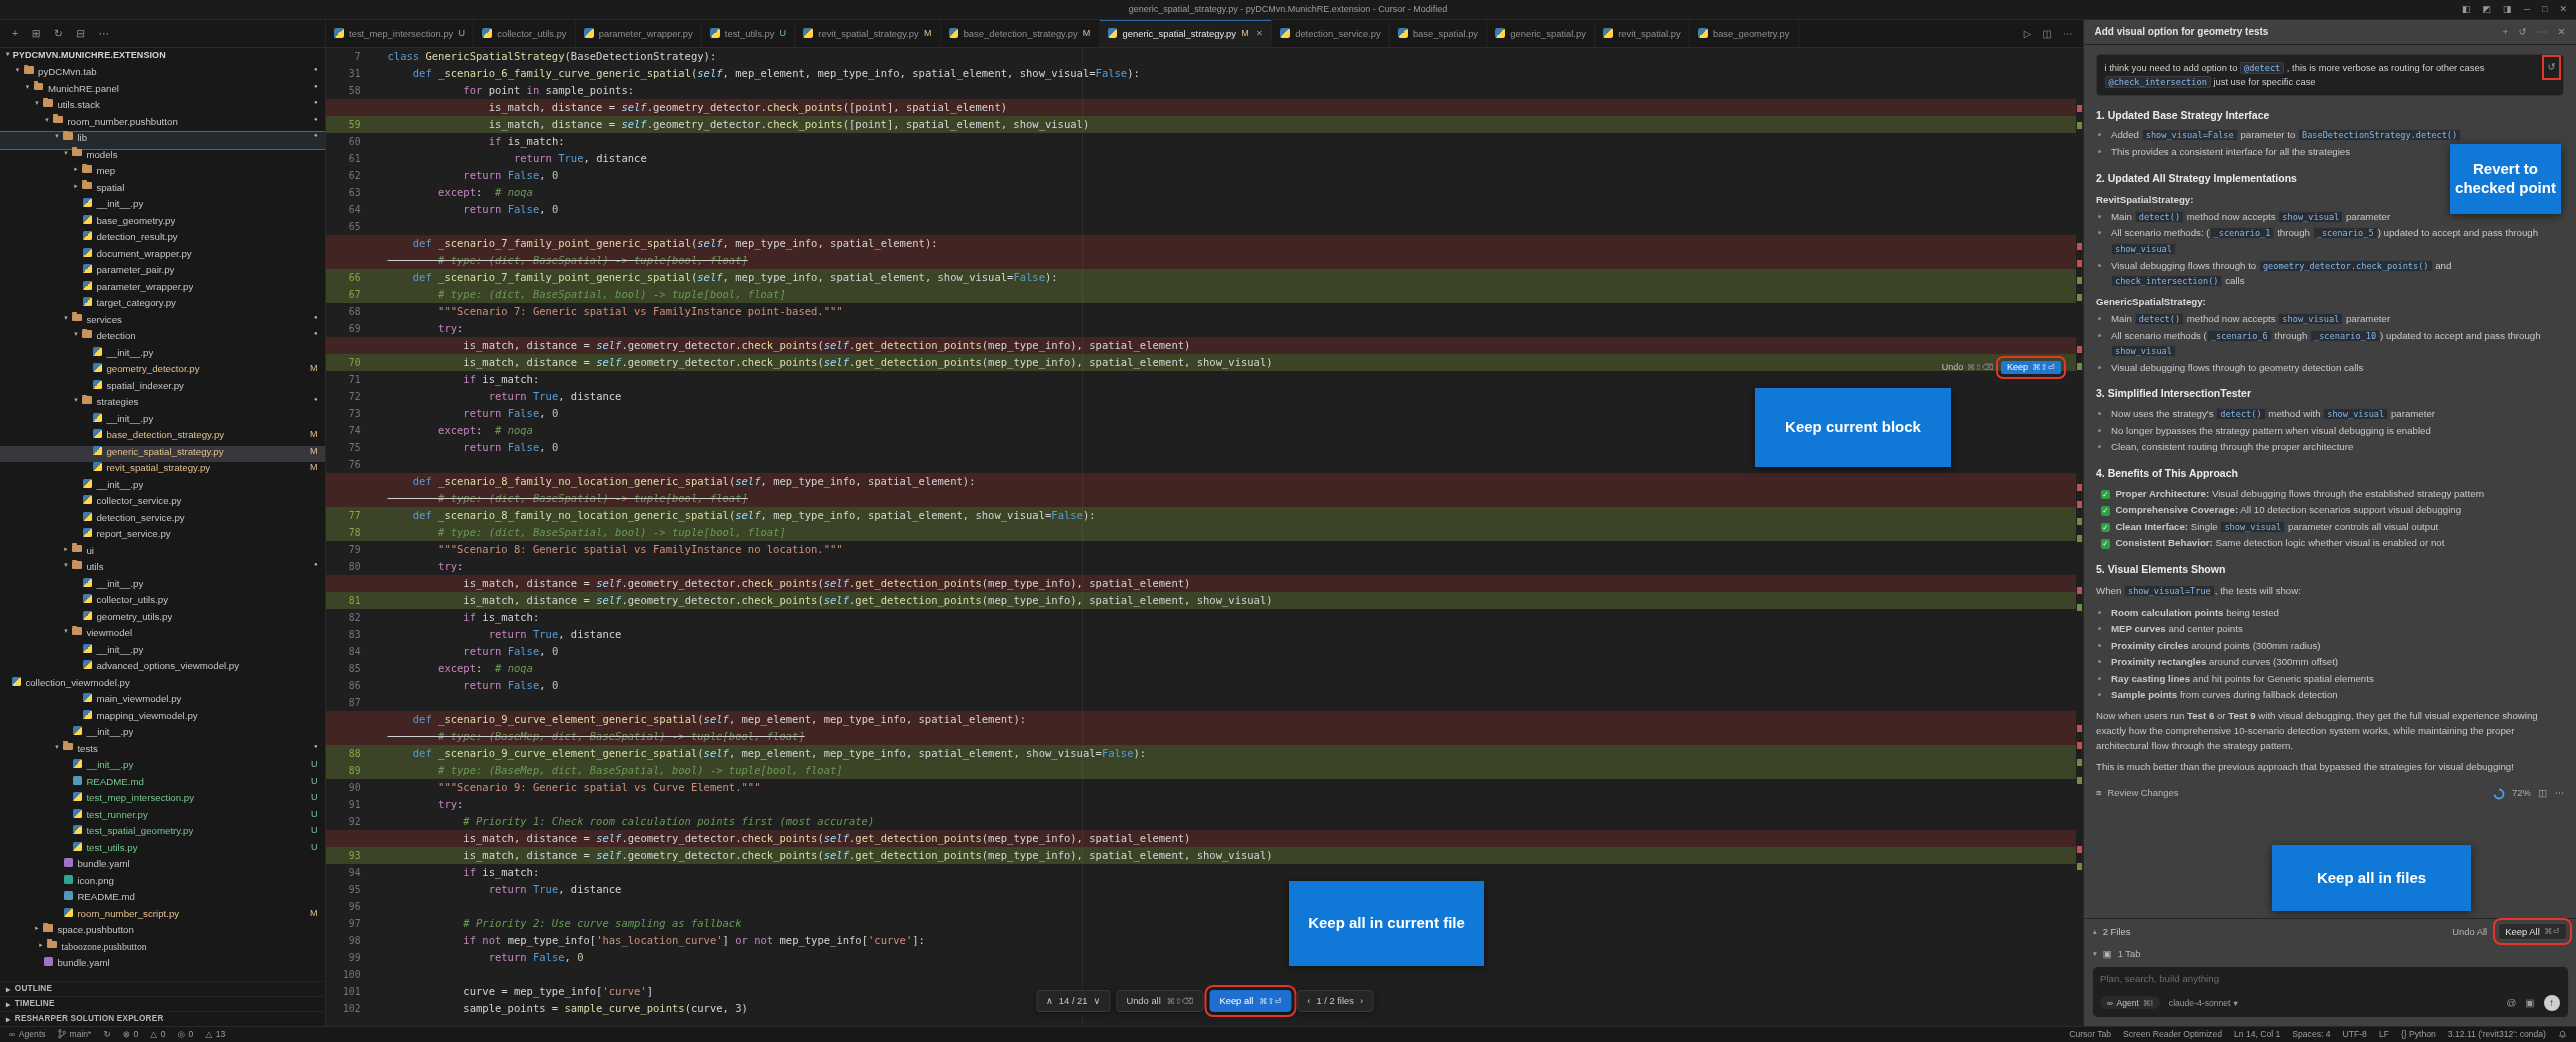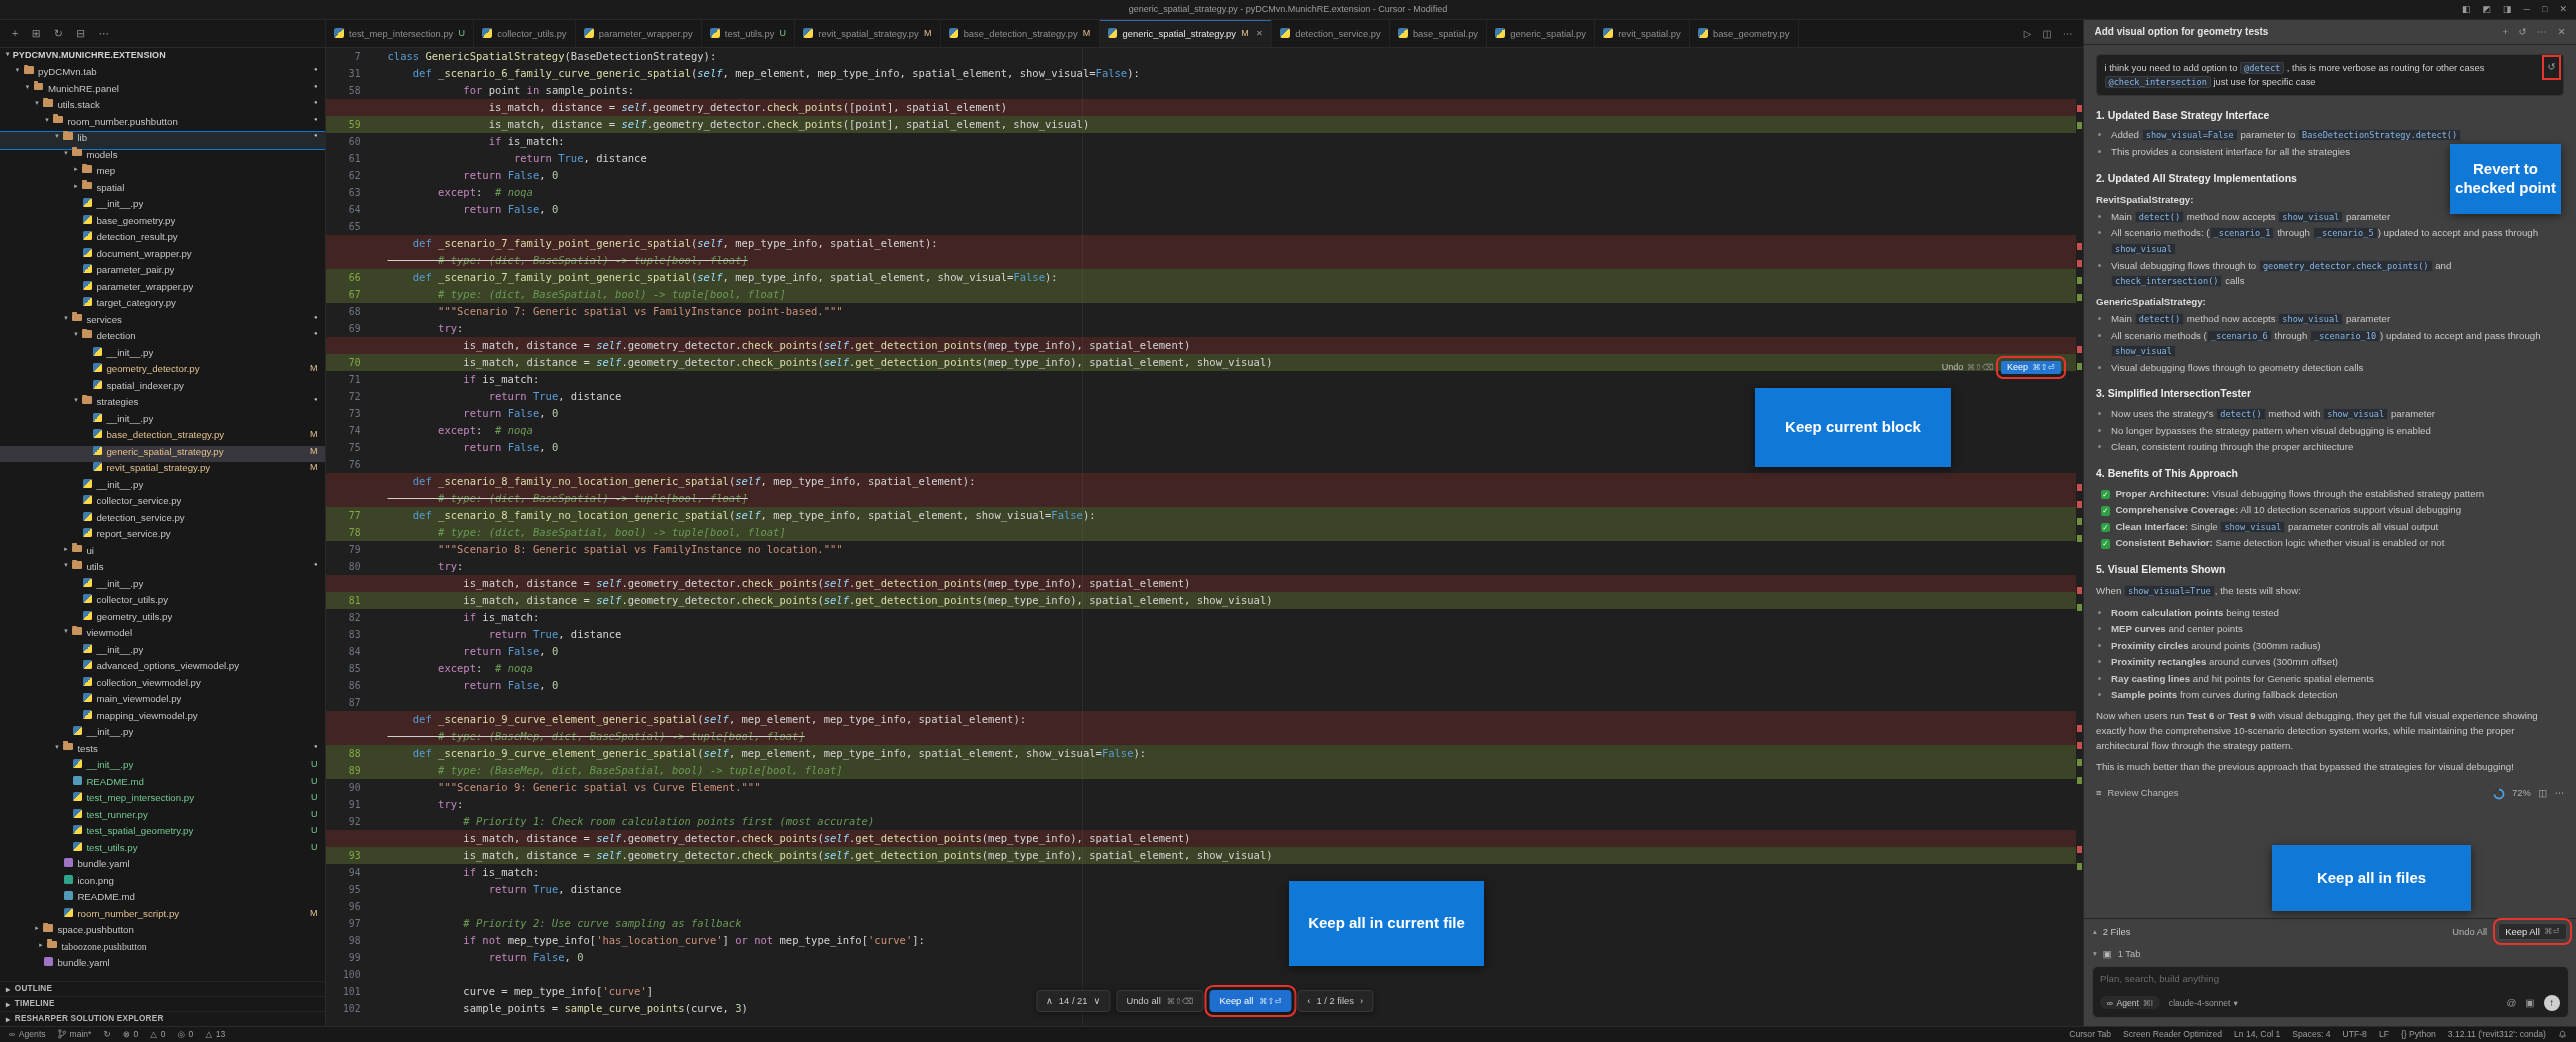--- a/index.html
+++ b/index.html
@@ -495,21 +495,21 @@
                 <span class="fico py"></span>
                 <span class="t-label">__init__.py</span>
                 <span class="t-right"></span>
               </div>
               <div class="trow" style="padding-left: 71px;">
                 <span class="chev"></span>
                 <span class="fico py"></span>
                 <span class="t-label">advanced_options_viewmodel.py</span>
                 <span class="t-right"></span>
               </div>
-              <div class="trow" style="padding-left: 71px;">
+              <div class="trow" style="">
                 <span class="chev"></span>
                 <span class="fico py"></span>
                 <span class="t-label">collection_viewmodel.py</span>
                 <span class="t-right"></span>
               </div>
               <div class="trow" style="padding-left: 71px;">
                 <span class="chev"></span>
                 <span class="fico py"></span>
                 <span class="t-label">main_viewmodel.py</span>
                 <span class="t-right"></span>

